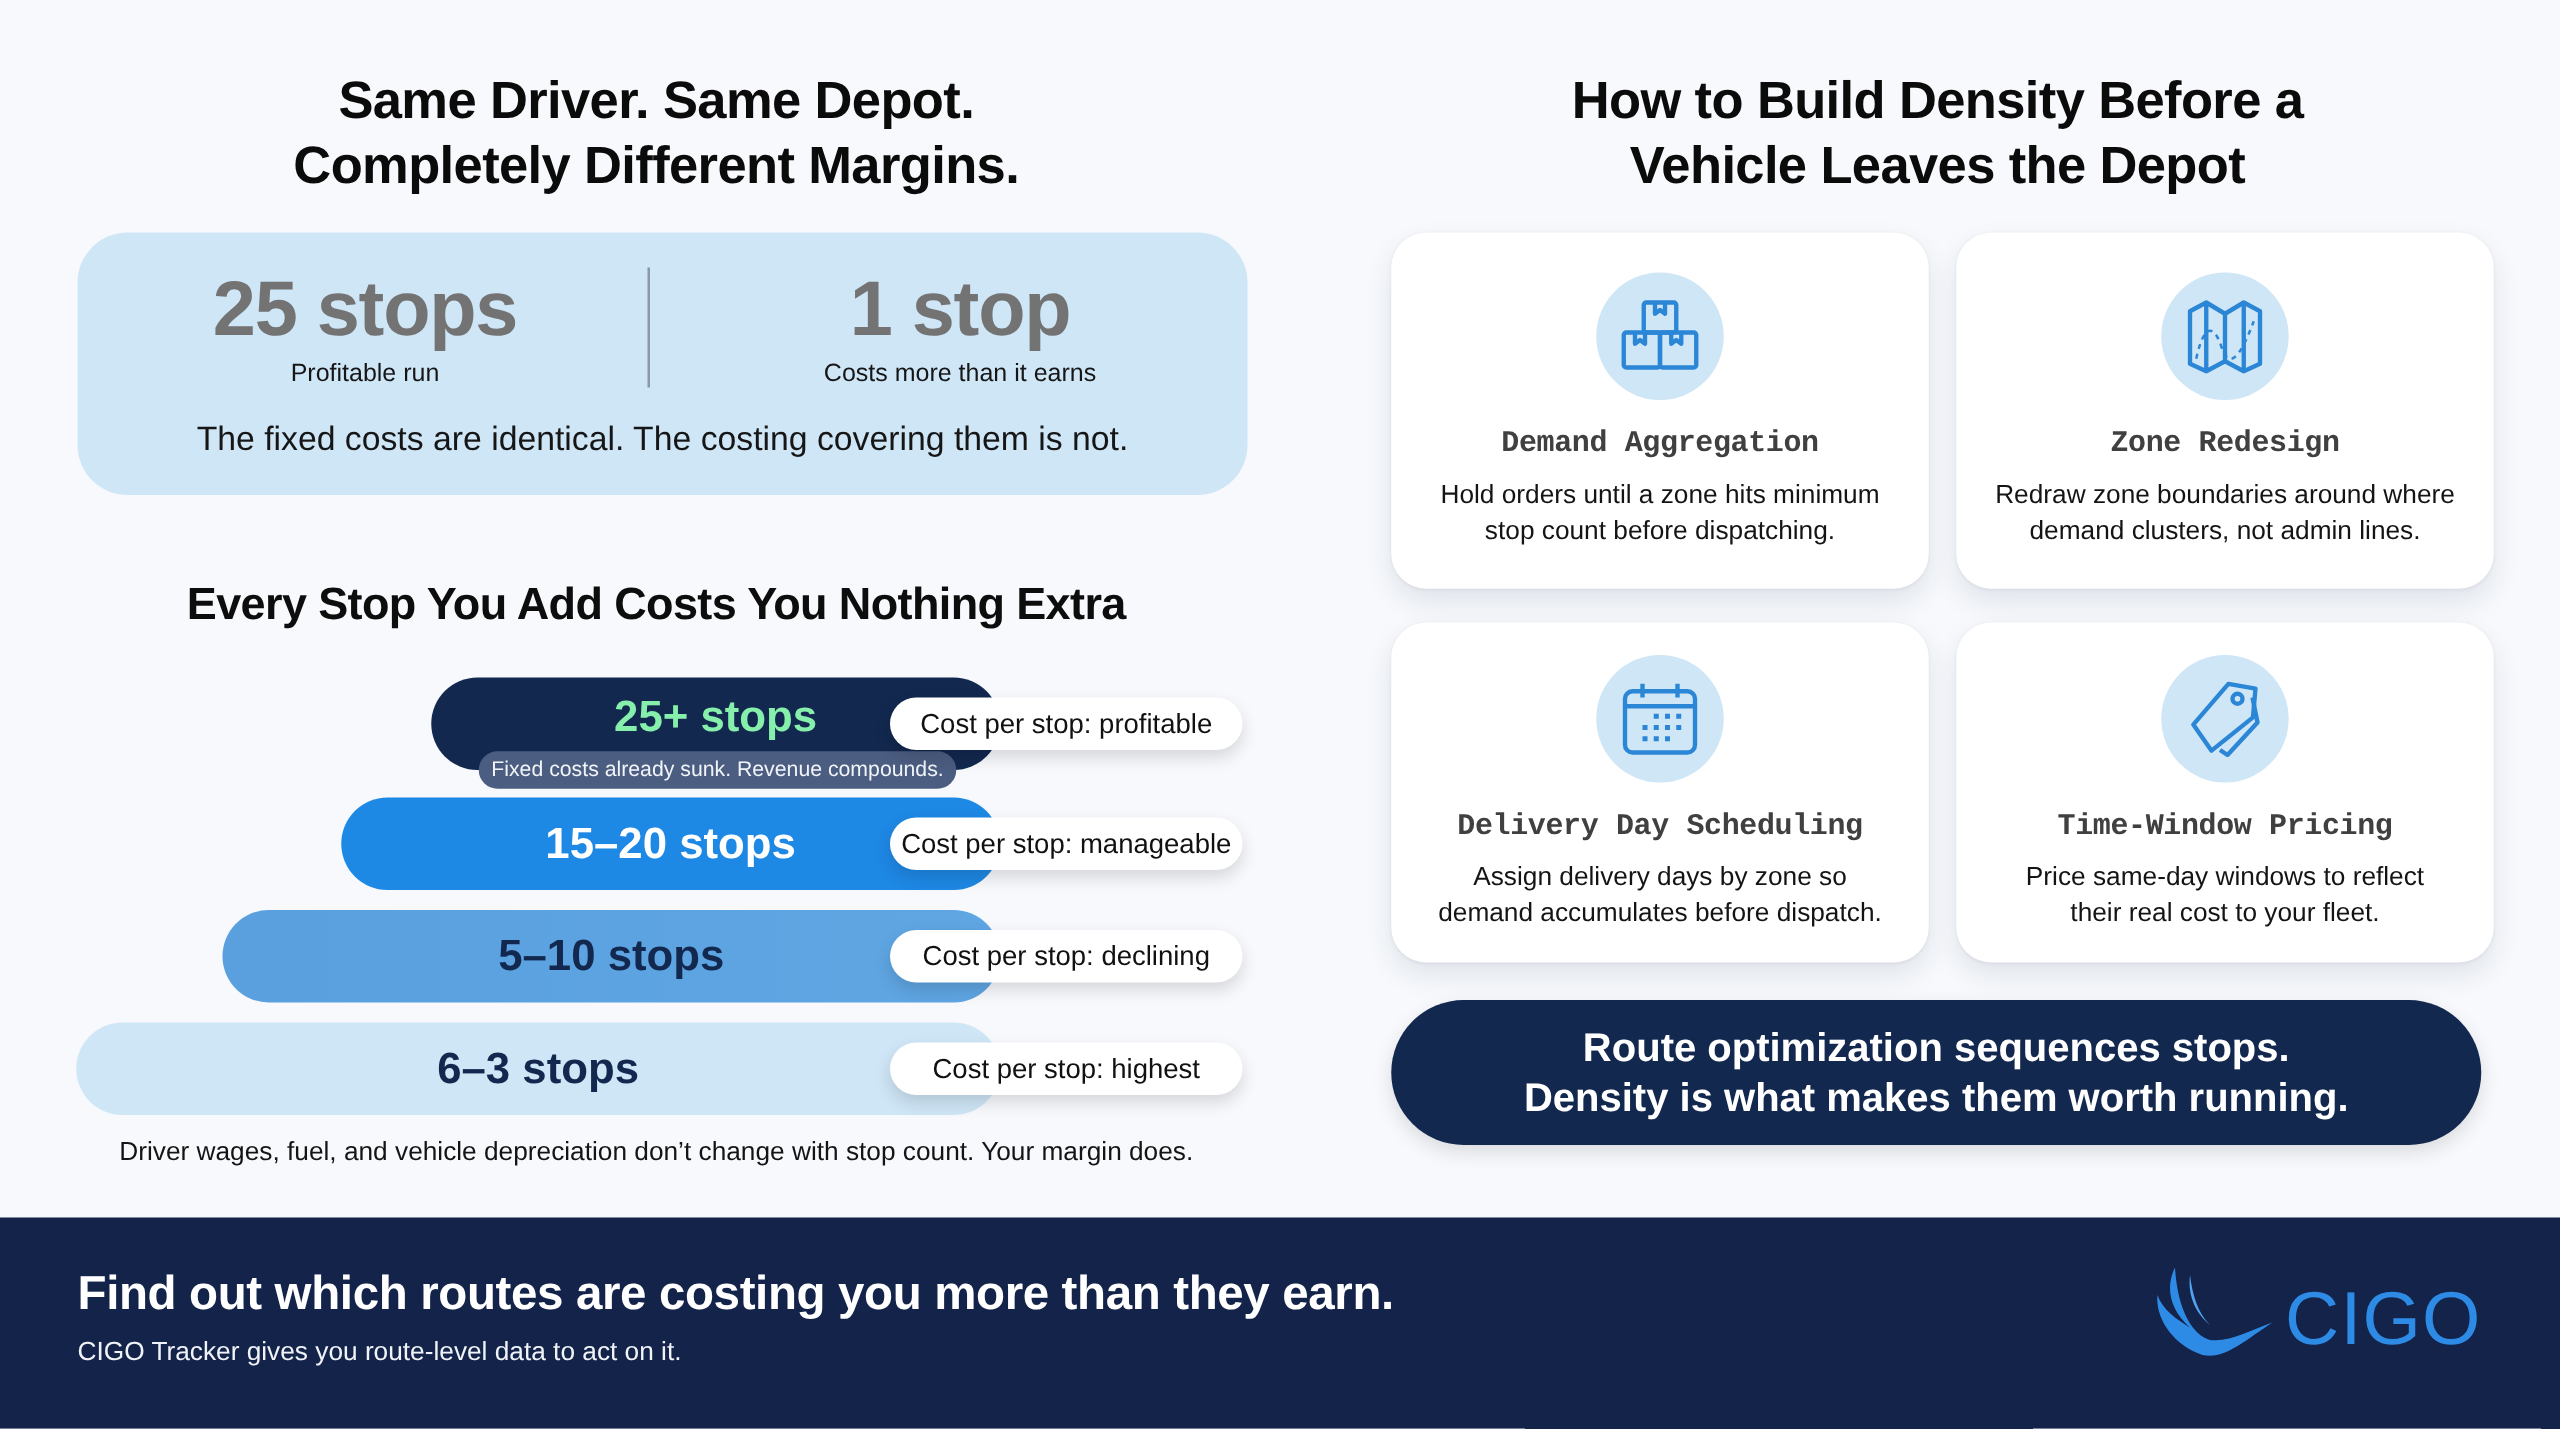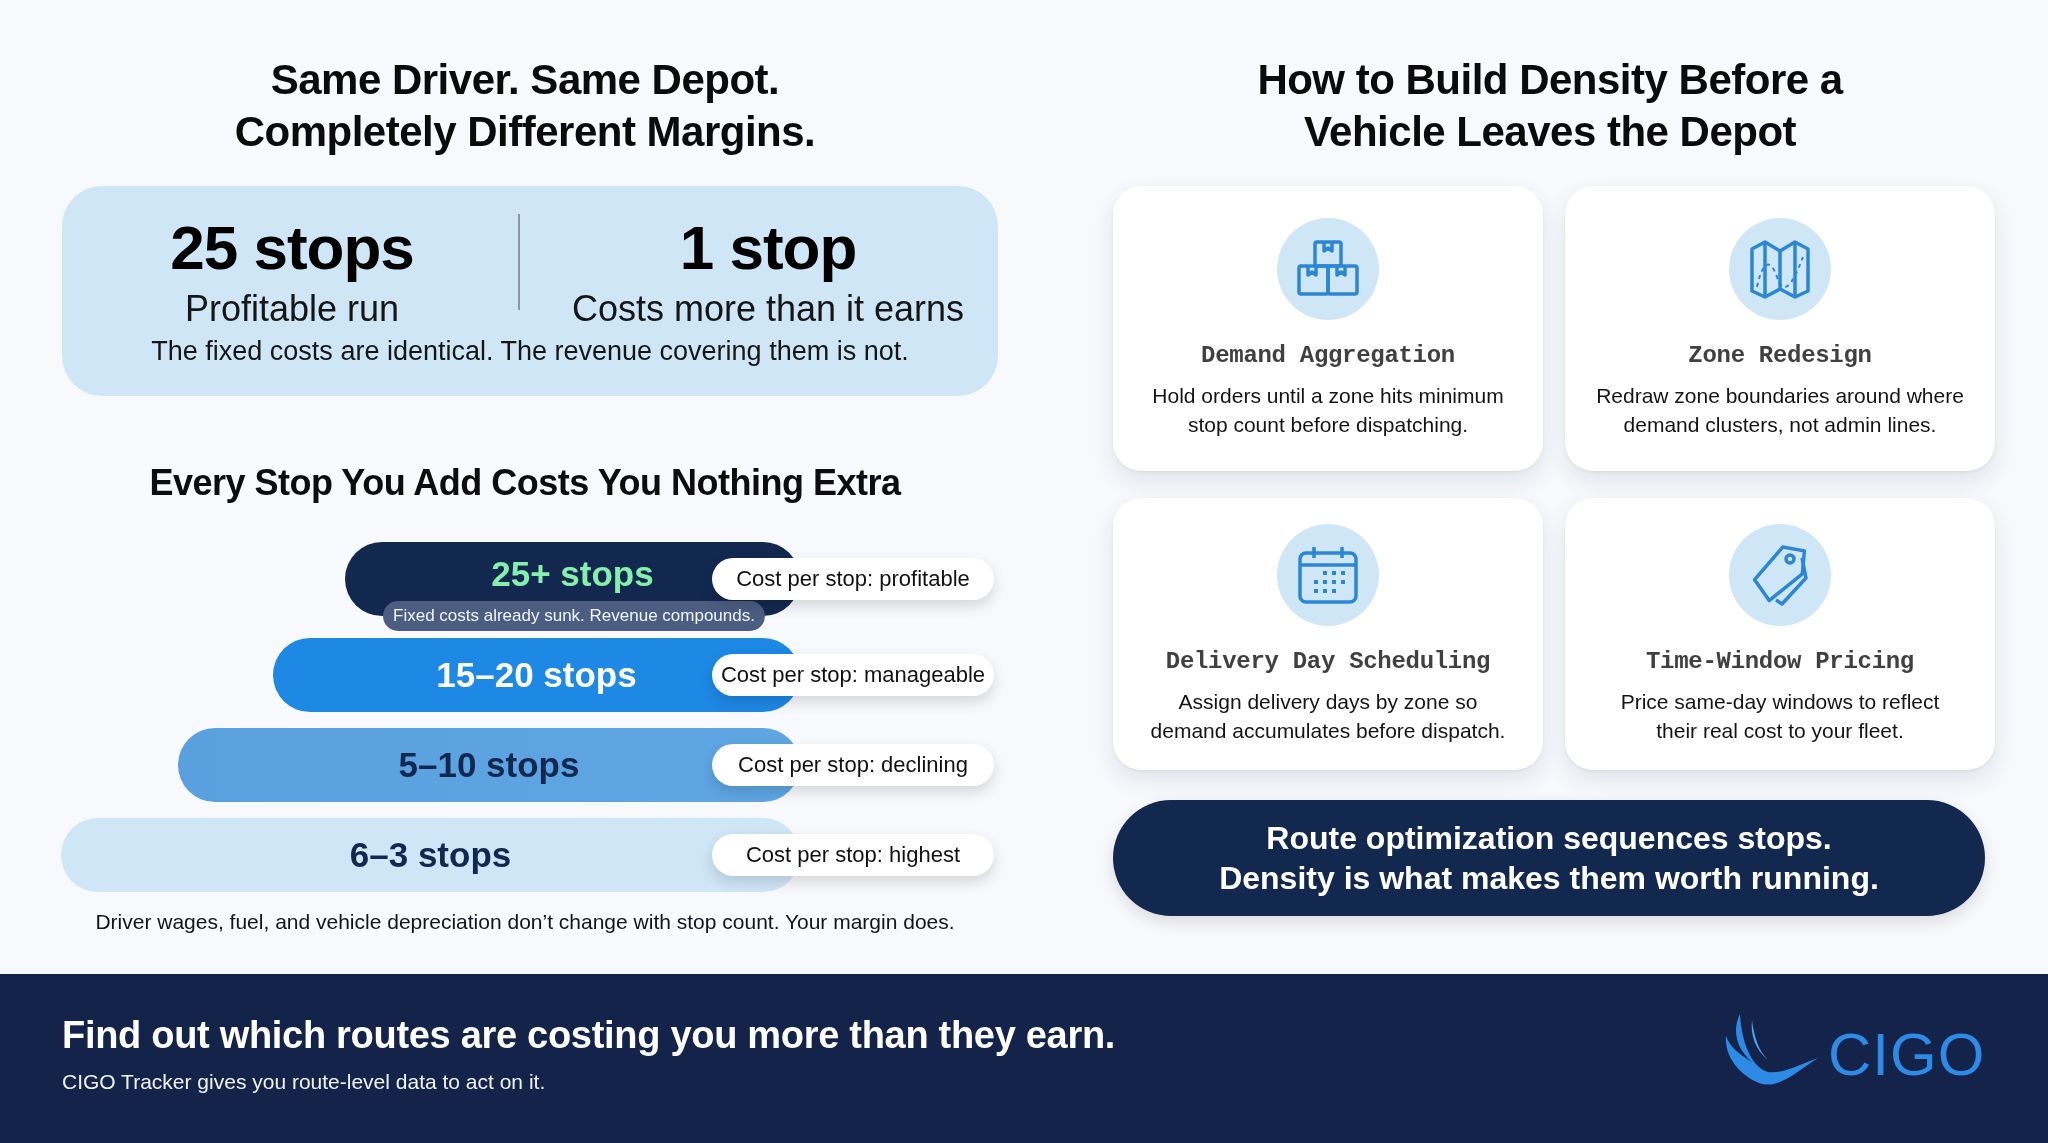--- a/index.html
+++ b/index.html
@@ -23,22 +23,22 @@
   #right-title { left: 1110px; width: 880px; top: 54px; }
 
   
   .compare {
     position: absolute; left: 62px; top: 186px; width: 936px; height: 210px;
     background: #cfe6f7; border-radius: 40px;
   }
   .compare .col { position: absolute; top: 26px; text-align: center; }
   .compare .col.left { left: 0; width: 460px; }
   .compare .col.right { left: 476px; width: 460px; }
-  .compare .big { font-size: 62px; font-weight: 700; color: #000000; line-height: 72px; letter-spacing: -1px; }
-  .compare .sub { font-size: 36px; color: #161616; margin-top: 4px; }
+  .compare .big { font-size: 62px; font-weight: 700; color: #737373; line-height: 72px; letter-spacing: -1px; }
+  .compare .sub { font-size: 20px; color: #161616; margin-top: 4px; }
   .compare .divider { position: absolute; left: 456px; top: 28px; width: 2px; height: 96px; background: #8a98a8; }
   .compare .foot { position: absolute; left: 0; width: 100%; top: 150px; text-align: center; font-size: 27px; color: #161616; }
 
   #stairs-title { position: absolute; left: 60px; width: 930px; top: 462px; font-size: 36px; font-weight: 700; text-align: center; letter-spacing: -0.5px; }
 
   .bar {
     position: absolute; height: 74px; border-radius: 37px;
     display: flex; align-items: center; justify-content: center;
     font-size: 35px; font-weight: 700;
   }
@@ -97,21 +97,21 @@
 <div class="compare">
   <div class="col left">
     <div class="big">25 stops</div>
     <div class="sub">Profitable run</div>
   </div>
   <div class="divider"></div>
   <div class="col right">
     <div class="big">1 stop</div>
     <div class="sub">Costs more than it earns</div>
   </div>
-  <div class="foot">The fixed costs are identical. The revenue covering them is not.</div>
+  <div class="foot">The fixed costs are identical. The costing covering them is not.</div>
 </div>
 
 <div id="stairs-title">Every Stop You Add Costs You Nothing Extra</div>
 
 <div class="bar" style="left:345px; top:542px; width:455px; background:#13284f; color:#86efac;">
   <span class="label" style="top:12px;">25+ stops</span>
 </div>
 <div class="sunk">Fixed costs already sunk. Revenue compounds.</div>
 <div class="pill" style="left:712px; top:558px; width:282px;">Cost per stop: profitable</div>
 

